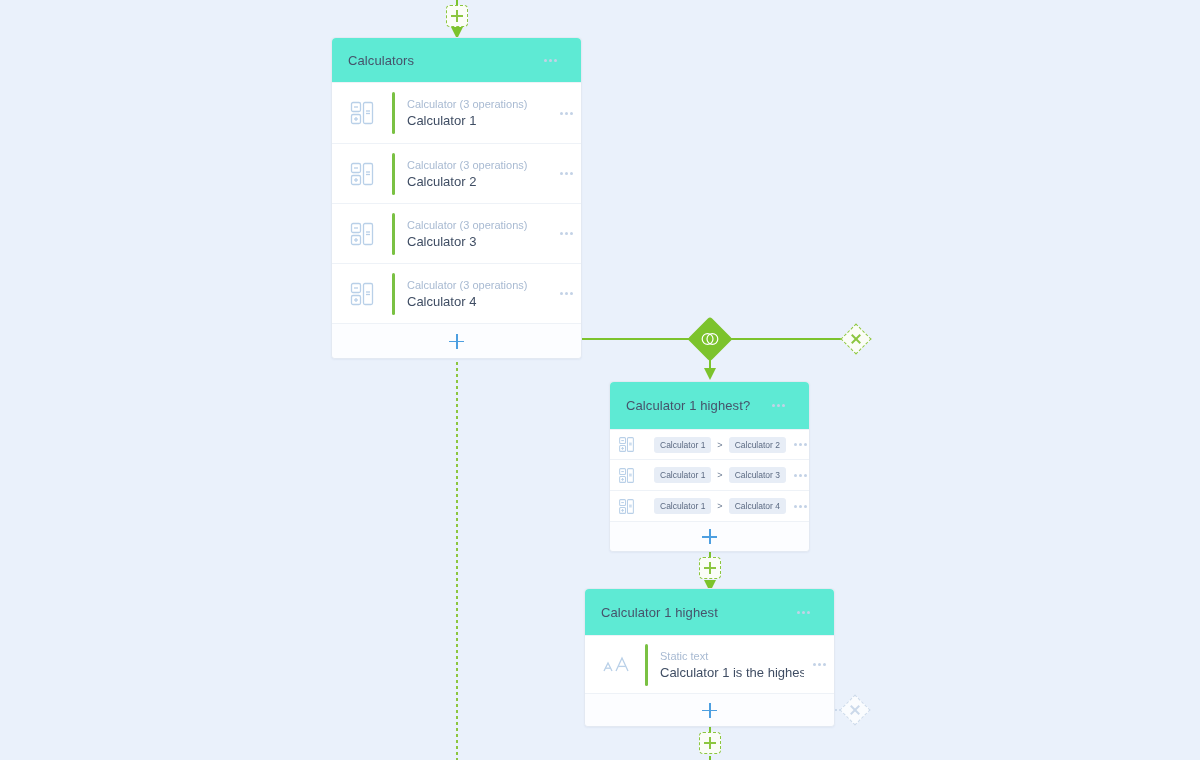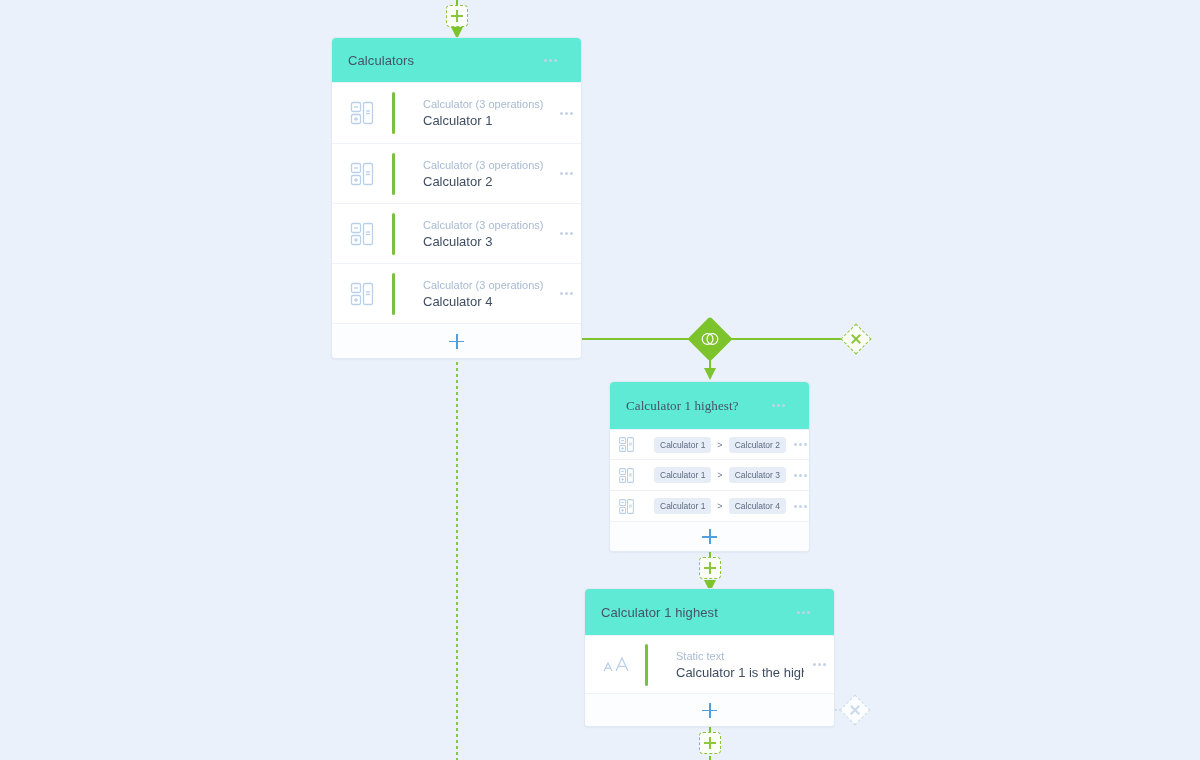--- a/index.html
+++ b/index.html
@@ -70,21 +70,21 @@
     flex: none;
   }
   .row-bar {
     width: 3px;
     border-radius: 2px;
     background: #7ac143;
     flex: none;
   }
   .row-body {
     flex: 1;
-    padding-left: 28px;
+    padding-left: 12px;
     min-width: 0;
   }
   .row-sub {
     font-size: 11px;
     color: #a8bad2;
     line-height: 15px;
     white-space: nowrap;
     overflow: hidden;
   }
   .row-main {
@@ -385,21 +385,21 @@
       </svg>
     </span>
   </div>
 
   <div class="add-diamond" style="left:845px; top:328px;">
     <span class="g-plus"></span>
   </div>
 
   <div class="card" style="left:609px; top:381px; width:201px;">
 
-    <div class="card-header" style="height:47px;font-family:Liberation Serif, serif;">
+    <div class="card-header" style="height:47px;">
       <div class="card-title">Calculator 1 highest?</div>
       <div class="dots">
           <i></i>
           <i></i>
           <i></i>
         </div>
     </div>
 
     <div class="row" style="height:30px;">
       <div class="row-icon" style="width:32px;">

